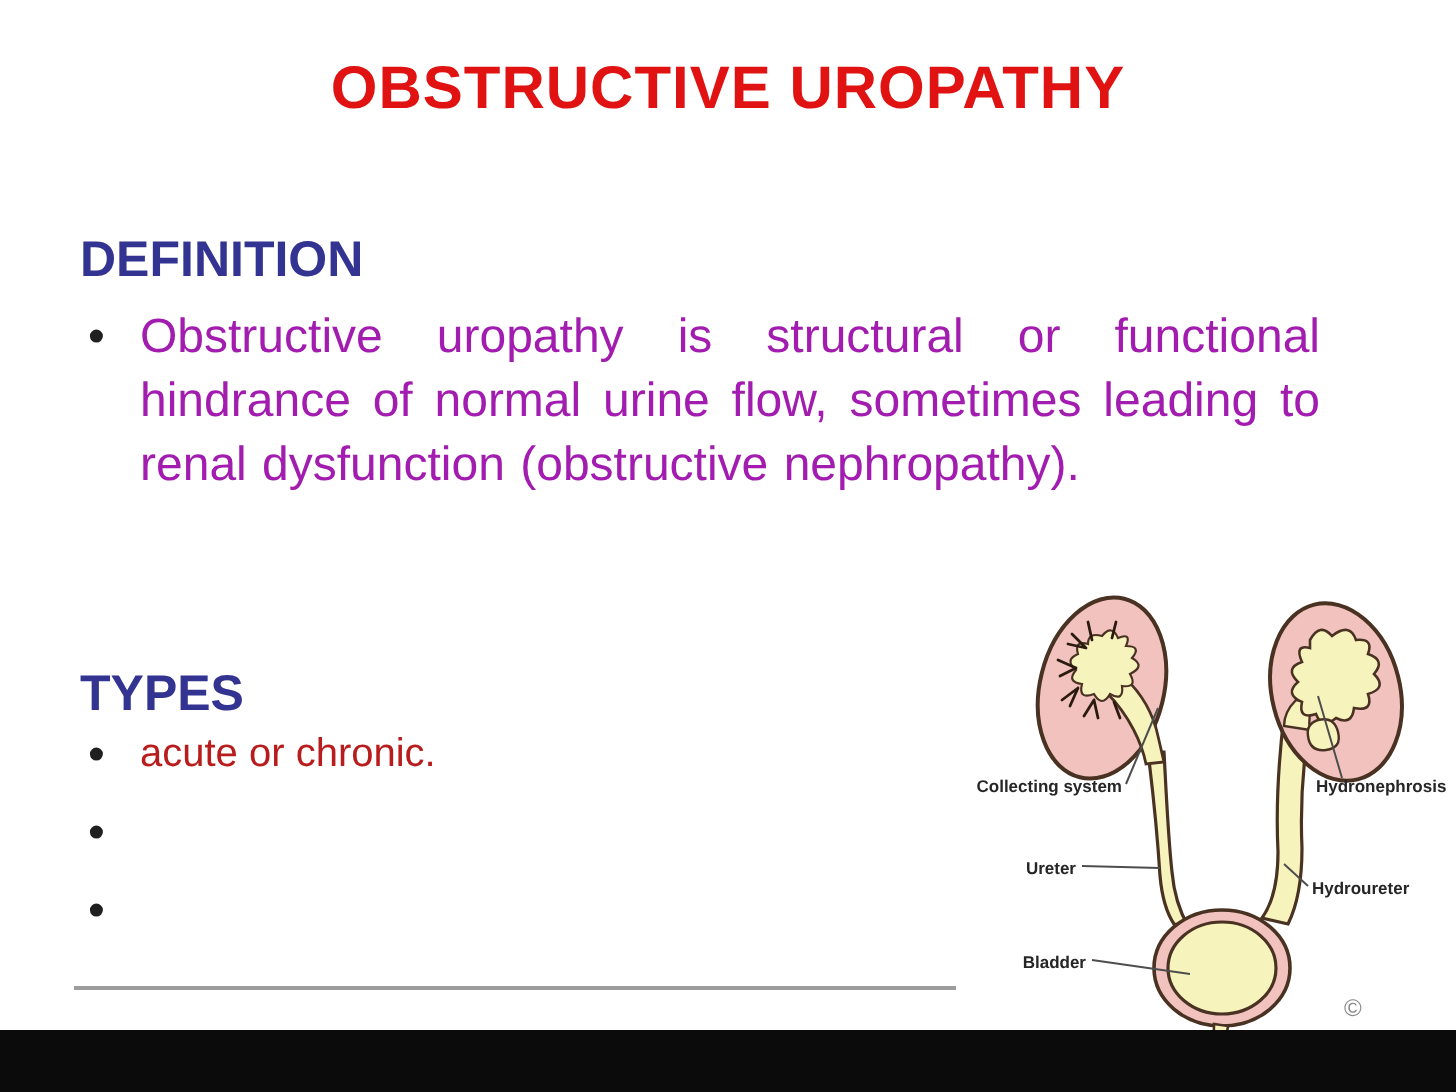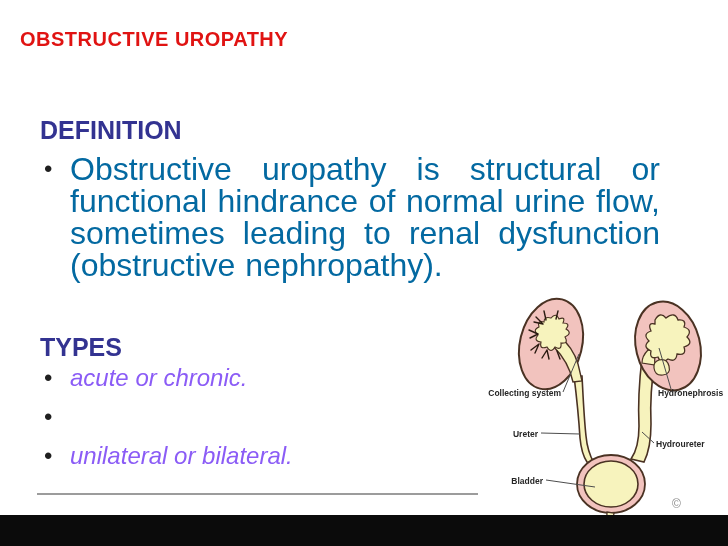--- a/index.html
+++ b/index.html
@@ -1,35 +1,35 @@
 <!DOCTYPE html>
 <html><head>
 <meta charset="utf-8">
 <style>
   html,body{margin:0;padding:0;}
   body{width:728px;height:546px;overflow:hidden;background:#ffffff;
        font-family:"Liberation Sans", sans-serif;}
   .slide{position:absolute;left:0;top:0;width:728px;height:546px;background:#ffffff;}
 
-  .title{position:absolute;left:20px;top:28px;width:688px;
-         font-size:20px;font-weight:bold;letter-spacing:0.5px;color:#e01312;}
+  .title{position:absolute;left:20px;top:28px;width:688px;text-align:center;
+         font-size:30px;font-weight:bold;letter-spacing:0.5px;color:#e01312;}
 
   .heading{position:absolute;left:40px;font-size:25px;font-weight:bold;color:#333391;}
   .heading.definition{top:116px;text-align:center;}
   .heading.types{top:333px;}
 
   .def-bullet{position:absolute;left:44px;top:153px;width:616px;display:flex;}
   .def-bullet .dot{width:26px;font-size:24px;line-height:32px;color:#1f1f1f;flex:none;}
-  .def-bullet .text{flex:1;max-width:590px;font-size:32px;line-height:32px;color:#0369a1;
+  .def-bullet .text{flex:1;max-width:590px;font-size:24px;line-height:32px;color:#a21caf;
                     text-align:justify;text-align-last:left;word-spacing:1px;}
 
   .types-list{position:absolute;left:44px;top:358px;width:400px;}
   .types-item{display:flex;height:39px;align-items:center;}
   .types-item .dot{width:26px;font-size:24px;color:#1f1f1f;flex:none;}
-  .types-item .text{font-size:24px;color:#8b5cf6;font-style:italic;}
+  .types-item .text{font-size:20px;color:#b91c1c;}
 
   .diagram{position:absolute;left:443px;top:288px;width:285px;height:250px;}
   .diagram svg{width:100%;height:100%;display:block;}
   .diag-label{font-family:"Liberation Sans",sans-serif;font-size:8.5px;font-weight:bold;fill:#262626;}
 
   .divider{position:absolute;left:37px;top:493px;width:441px;height:2px;background:#9c9c9c;}
   .copyright{position:absolute;left:672px;top:497px;font-size:12px;color:#8a8a8a;}
 
   .footer-bar{position:absolute;left:0;top:515px;width:728px;height:31px;background:#0b0b0b;}
 </style>
@@ -52,21 +52,20 @@
   <div class="types-list">
     <div class="types-item">
       <span class="dot">•</span>
       <span class="text">acute or chronic.</span>
     </div>
     <div class="types-item">
       <span class="dot">•</span>
     </div>
     <div class="types-item">
       <span class="dot">•</span>
-      <span class="text">unilateral or bilateral.</span>
     </div>
   </div>
 
   <div class="diagram">
     <svg viewBox="0 0 285 250">
 
       <path d="M131,88 C134,112 136,134 137,150 C138,161 140,168 144,174 L151,175 C147,168 144,159 143,148 C141,130 140,106 139,88 Z" fill="#f7f3bd" stroke="#4a3223" stroke-width="1.6"></path>
 
       <path d="M199,70 C196,95 195,118 196,138 C196,153 193,164 188,171 L201,174 C206,164 208,152 208,136 C207,114 209,90 212,72 Z" fill="#f7f3bd" stroke="#4a3223" stroke-width="1.6"></path>
 

